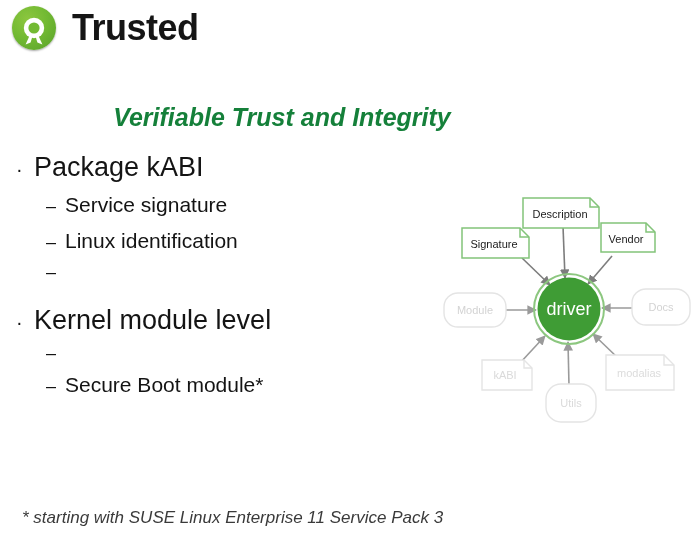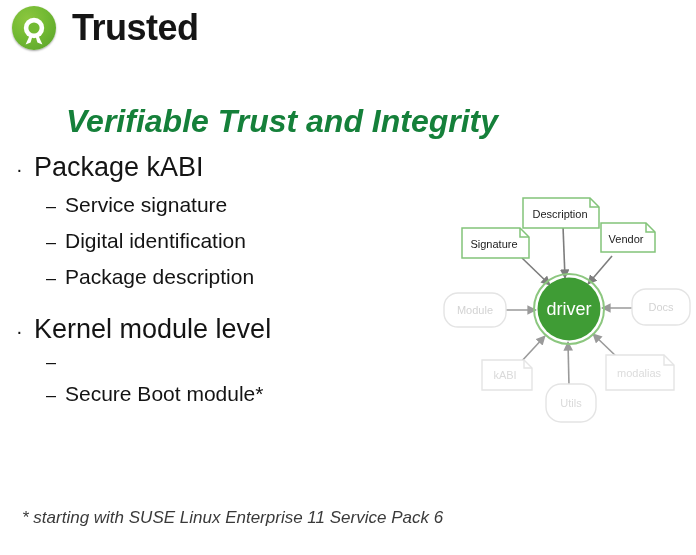--- a/index.html
+++ b/index.html
@@ -45,21 +45,21 @@
     white-space: nowrap;
   }
 
   
   .subtitle {
     position: absolute;
     left: 0;
     top: 103px;
     width: 564px;
     text-align: center;
-    font-size: 32px;
+    font-size: 25px;
     font-weight: bold;
     font-style: italic;
     color: #15803a;
     letter-spacing: 0px;
   }
 
   
   .bullets {
     position: absolute;
     left: 16px;
@@ -148,47 +148,46 @@
     <span>Package kABI</span>
   </div>
 
   <div class="b2">
     <span class="marker">–</span>
     <span>Service signature</span>
   </div>
 
   <div class="b2">
     <span class="marker">–</span>
-    <span>Digital identification</span>
-  </div>
-
-  <div class="b2">
-    <span class="marker">–</span>
-    <span>Package description</span>
+    <span>Linux identification</span>
+  </div>
+
+  <div class="b2">
+    <span class="marker">–</span>
   </div>
 
   <div class="group-gap"></div>
 
   <div class="b1">
     <span class="marker">·</span>
     <span>Kernel module level</span>
   </div>
 
   <div class="b2">
     <span class="marker">–</span>
   </div>
 
   <div class="b2">
     <span class="marker">–</span>
     <span>Secure Boot module*</span>
   </div>
 
 </div>
 
-<div class="footnote">* starting with SUSE Linux Enterprise 11 Service Pack 6</div>
+<div class="footnote">* starting with SUSE Linux Enterprise 11 Service Pack 3</div>
 
 <div class="diagram">
   <svg width="256" height="240" viewBox="0 0 256 240" aria-hidden="false">
     <defs>
       <marker id="arrHi" viewBox="0 0 10 10" refX="9" refY="5" markerWidth="6" markerHeight="6" orient="auto-start-reverse">
         <path d="M0,0 L10,5 L0,10 z" fill="#7d7d7d"></path>
       </marker>
       <marker id="arrLo" viewBox="0 0 10 10" refX="9" refY="5" markerWidth="6" markerHeight="6" orient="auto-start-reverse">
         <path d="M0,0 L10,5 L0,10 z" fill="#9a9a9a"></path>
       </marker>

